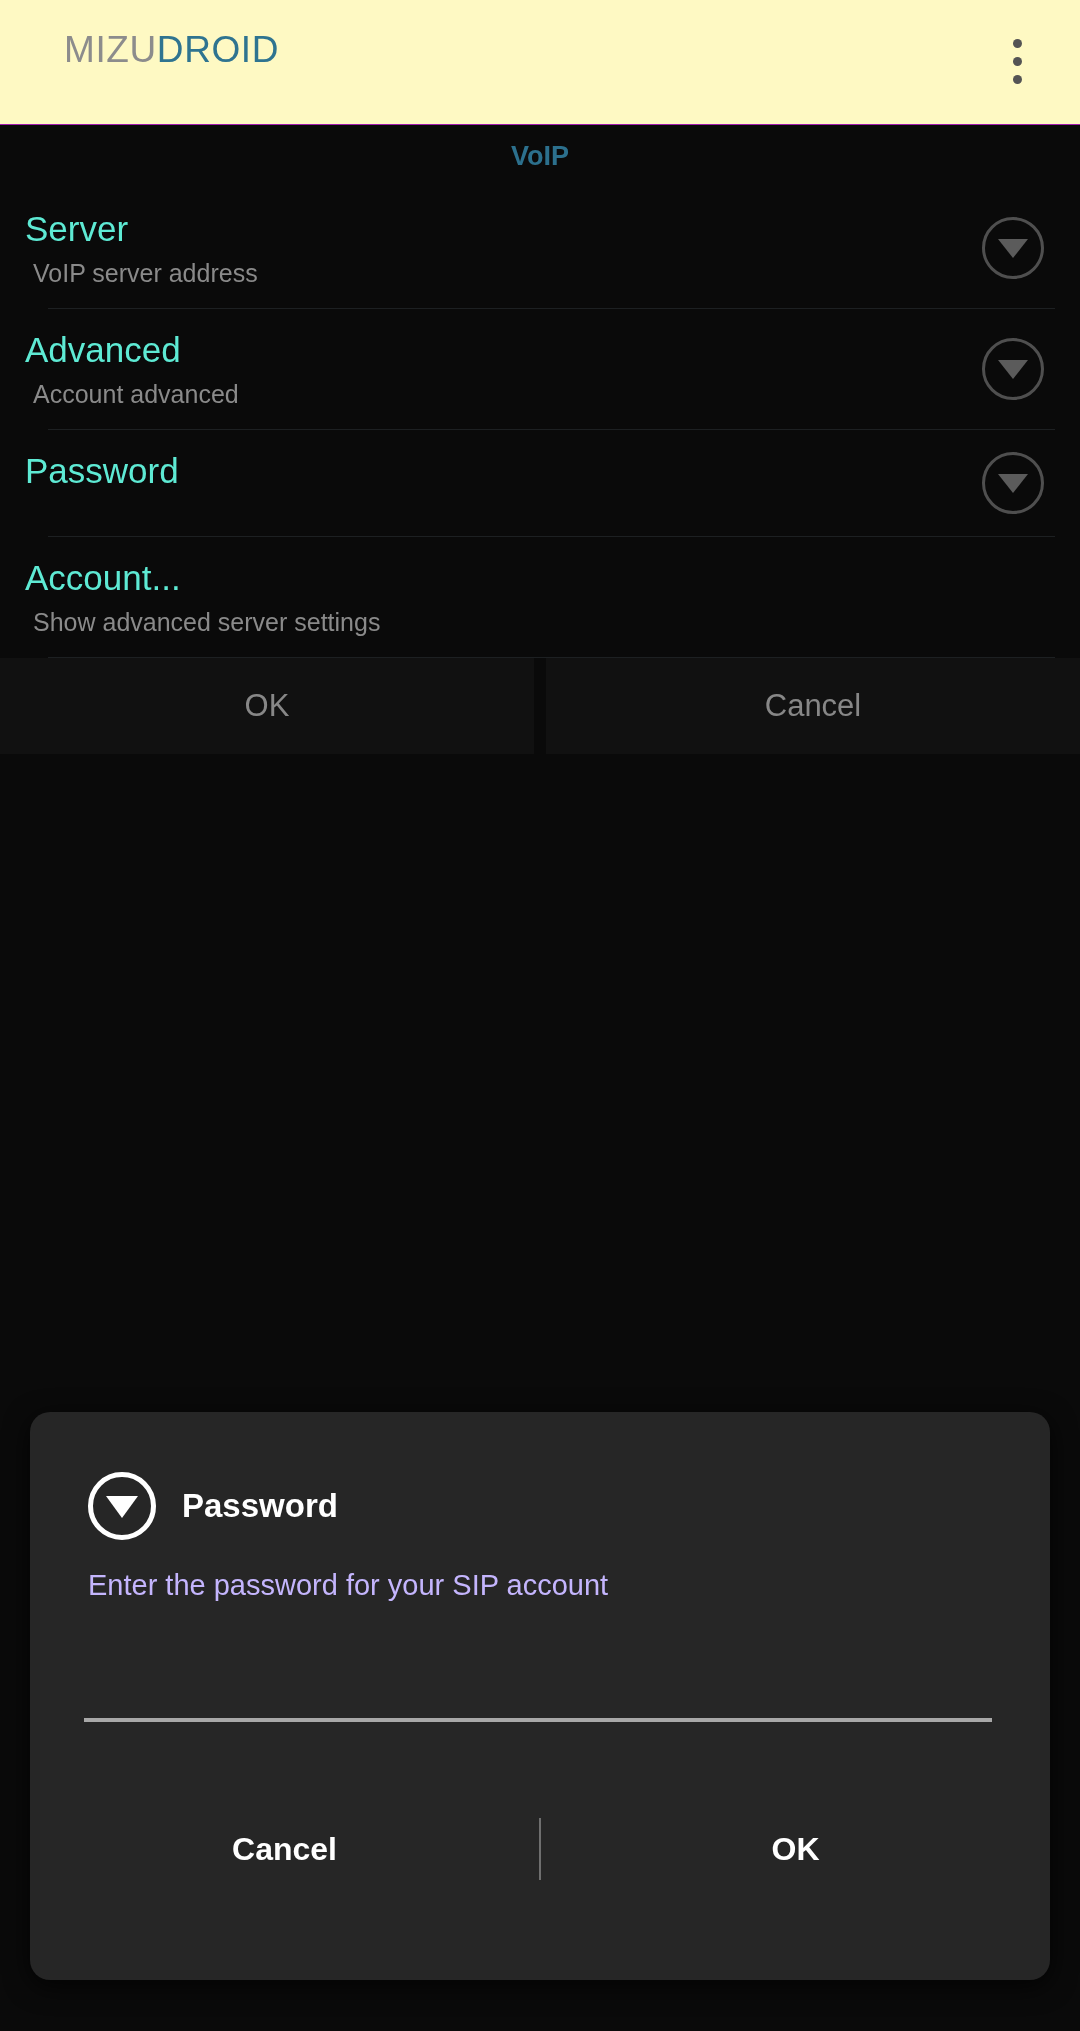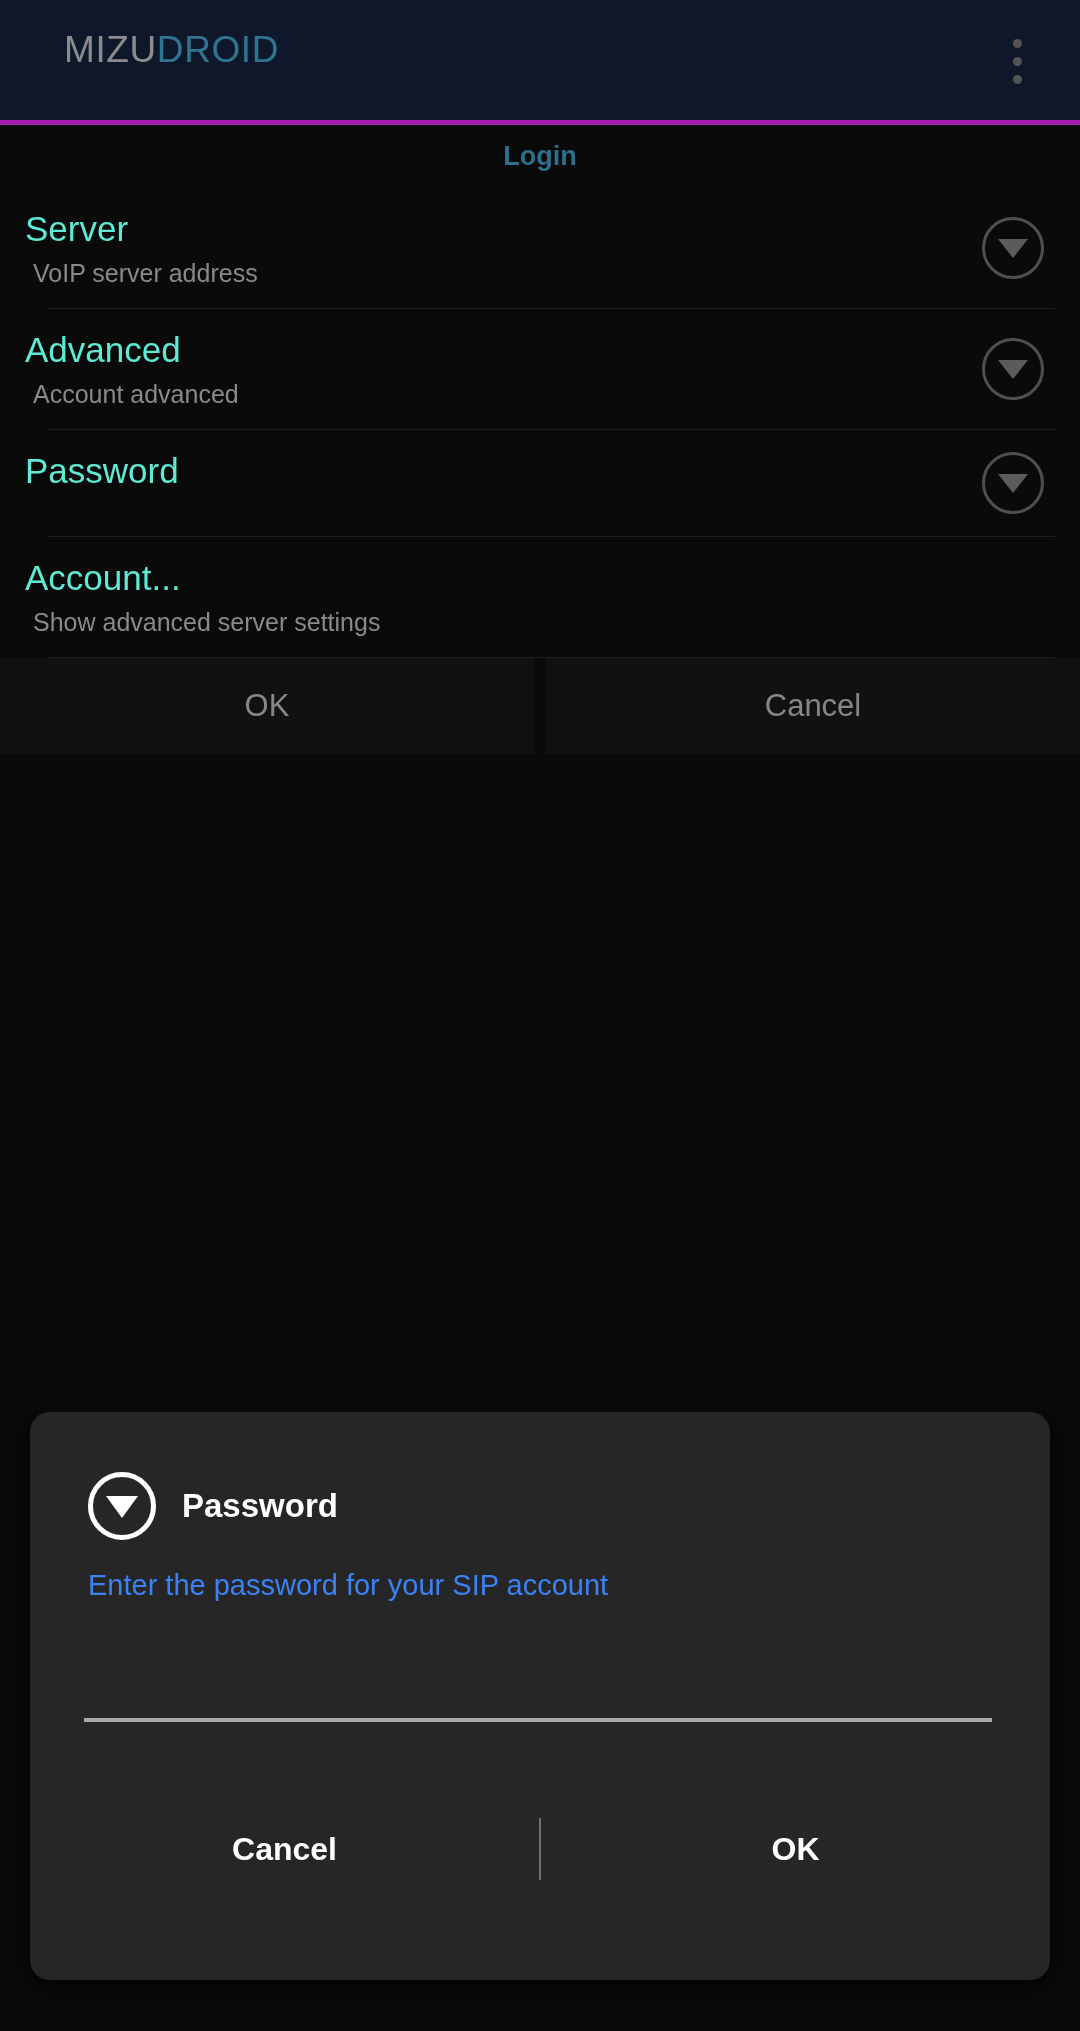--- a/index.html
+++ b/index.html
@@ -16,22 +16,22 @@
     position: relative;
     width: 1080px;
     height: 2031px;
     background: #0a0a0a;
   }
 
   
   .actionbar {
     position: relative;
     height: 125px;
-    background: #0f172a;
-    border-bottom: 5px solid #a21caf;
+    background: #fef9c3;
+    border-bottom: 1px solid #a21caf;
   }
   .app-title {
     position: absolute;
     left: 64px;
     top: 28px;
     font-size: 37px;
     letter-spacing: 0.6px;
     line-height: 44px;
     white-space: nowrap;
   }
@@ -193,21 +193,21 @@
   }
   .dlg-title {
     color: #ffffff;
     font-size: 33px;
     font-weight: bold;
     line-height: 40px;
     white-space: nowrap;
   }
 
   .dlg-message {
-    color: #3b82f6;
+    color: #c4b5fd;
     font-size: 29px;
     line-height: 38px;
     padding: 26px 91px 0 58px;
   }
 
   .dlg-input-wrap {
     padding: 66px 58px 0 54px;
   }
   .dlg-input {
     width: 100%;
@@ -257,21 +257,21 @@
     <div class="app-title">
       <span class="t-a">MIZU</span><span class="t-b">DROID</span>
     </div>
     <div class="overflow-btn">
       <i></i>
       <i></i>
       <i></i>
     </div>
   </div>
 
-  <div class="page-title">Login</div>
+  <div class="page-title">VoIP</div>
 
   <div class="pref-list">
 
     <div class="pref-row">
       <div class="pref-title">Server</div>
       <div class="pref-summary">VoIP server address</div>
       <div class="pref-widget">
         <div class="circ-caret"></div>
       </div>
     </div>

